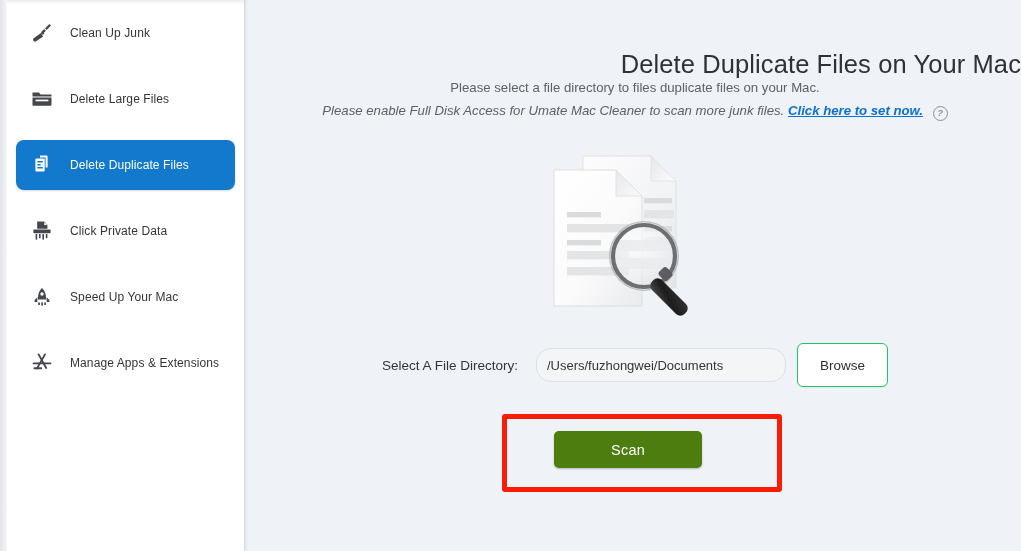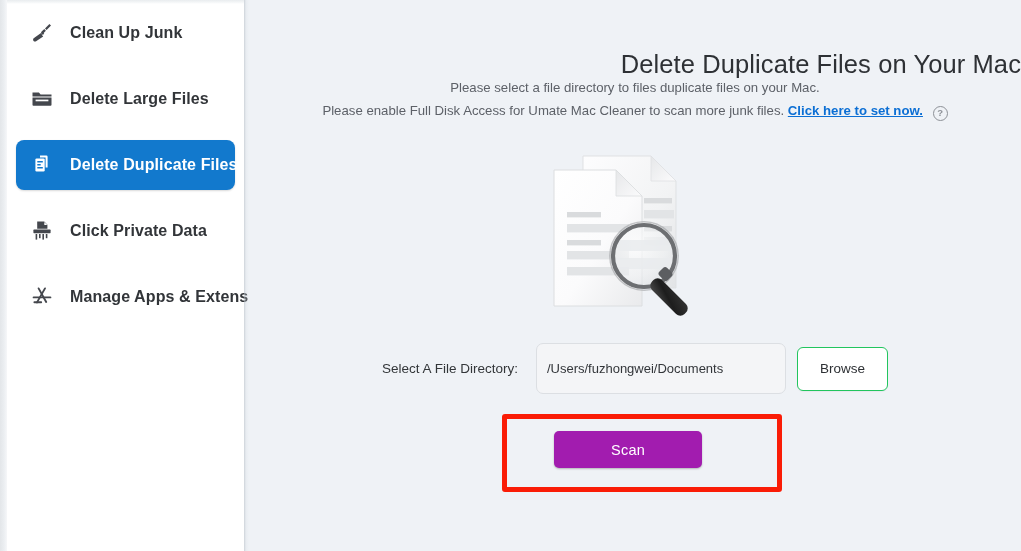--- a/index.html
+++ b/index.html
@@ -76,22 +76,22 @@
     width: 36px;
     min-width: 36px;
     margin-left: 8px;
     display: flex;
     align-items: center;
     justify-content: center;
     color: #44474d;
   }
   .nav-item.active .nav-icon { color: #ffffff; }
   .nav-label {
-    font-size: 16px;
-    font-weight: 700;
+    font-size: 12px;
+    font-weight: 400;
     color: #323539;
     letter-spacing: 0.1px;
     white-space: nowrap;
     margin-left: 10px;
   }
   .nav-item.active .nav-label { color: #ffffff; }
 
   
   .main {
     position: absolute;
@@ -119,20 +119,21 @@
     color: #5d6168;
   }
   .subtitle-2 {
     position: absolute;
     left: 0; top: 103px;
     width: 772px;
     text-align: center;
     font-size: 13.2px;
     color: #5d6168;
     white-space: nowrap;
+    font-style: italic;
   }
   .set-link {
     color: #0c6fd4;
     text-decoration: underline;
     font-weight: 700;
     cursor: pointer;
   }
   .help-icon {
     display: inline-block;
     vertical-align: -1px;
@@ -168,25 +169,25 @@
     justify-content: center;
   }
   .dir-label {
     font-size: 13.5px;
     color: #333639;
     margin-right: 18px;
     white-space: nowrap;
   }
   .dir-input {
     width: 250px;
-    height: 51px;
+    height: 34px;
     box-sizing: border-box;
     background: #f4f5f7;
     border: 1px solid #dcdfe3;
-    border-radius: 7px;
+    border-radius: 15px;
     padding: 16px 10px;
     font-family: "Liberation Sans", sans-serif;
     font-size: 13px;
     color: #33363a;
     outline: none;
   }
   .browse-btn {
     margin-left: 11px;
     width: 91px;
     height: 44px;
@@ -211,21 +212,21 @@
     border-radius: 3px;
     box-sizing: border-box;
     background: transparent;
   }
   .scan-btn {
     position: absolute;
     left: 305px;
     top: 431px;
     width: 148px;
     height: 37px;
-    background: #a21caf;
+    background: #4d7c0f;
     border: none;
     border-radius: 5px;
     color: #ffffff;
     font-family: "Liberation Sans", sans-serif;
     font-size: 14.5px;
     letter-spacing: 0.2px;
     cursor: pointer;
     box-shadow: 0 1px 2px rgba(0,0,0,0.25);
   }
 </style>
@@ -284,20 +285,34 @@
             <rect x="3.4" y="10.6" width="17.2" height="3.6" rx="0.6"></rect>
             <rect x="5.6" y="15.0" width="1.6" height="5.6"></rect>
             <rect x="9.0" y="15.0" width="1.6" height="4.2"></rect>
             <rect x="12.4" y="15.0" width="1.6" height="5.6"></rect>
             <rect x="15.8" y="15.0" width="1.6" height="4.2"></rect>
           </svg>
         </span>
         <span class="nav-label">Click Private Data</span>
       </div>
 
+      <div class="nav-item">
+        <span class="nav-icon">
+          <svg width="24" height="24" viewBox="0 0 24 24" fill="currentColor" aria-hidden="true">
+            <path d="M12 3.0 C14.6 5.4 16.0 9.0 16.0 12.4 v2.0 h-8.0 v-2.0 C8.0 9.0 9.4 5.4 12 3.0 Z"></path>
+            <circle cx="12" cy="9.0" r="1.7" fill="#ffffff"></circle>
+            <path d="M7.4 12.2 L4.6 15.0 v2.0 h2.8 Z"></path>
+            <path d="M16.6 12.2 L19.4 15.0 v2.0 h-2.8 Z"></path>
+            <rect x="8.2" y="17.4" width="1.7" height="2.6"></rect>
+            <rect x="11.2" y="17.4" width="1.7" height="3.2"></rect>
+            <rect x="14.2" y="17.4" width="1.7" height="2.6"></rect>
+          </svg>
+        </span>
+        <span class="nav-label">Speed Up Your Mac</span>
+      </div>
 
       <div class="nav-item">
         <span class="nav-icon">
           <svg width="24" height="24" viewBox="0 0 24 24" fill="none" stroke="currentColor" stroke-width="1.9" stroke-linecap="round" aria-hidden="true">
             <path d="M8.6 3.4 L16.2 17.0"></path>
             <path d="M15.0 3.4 L7.0 17.4"></path>
             <path d="M3.6 12.4 L20.4 12.4"></path>
             <path d="M4.4 17.2 L11.2 17.2"></path>
           </svg>
         </span>

